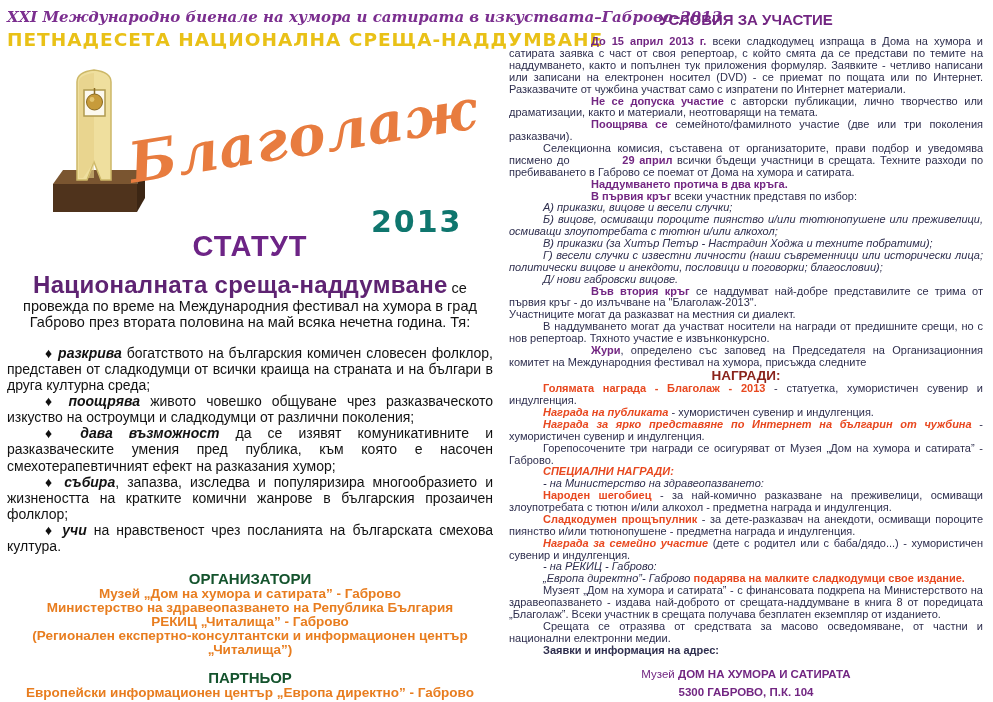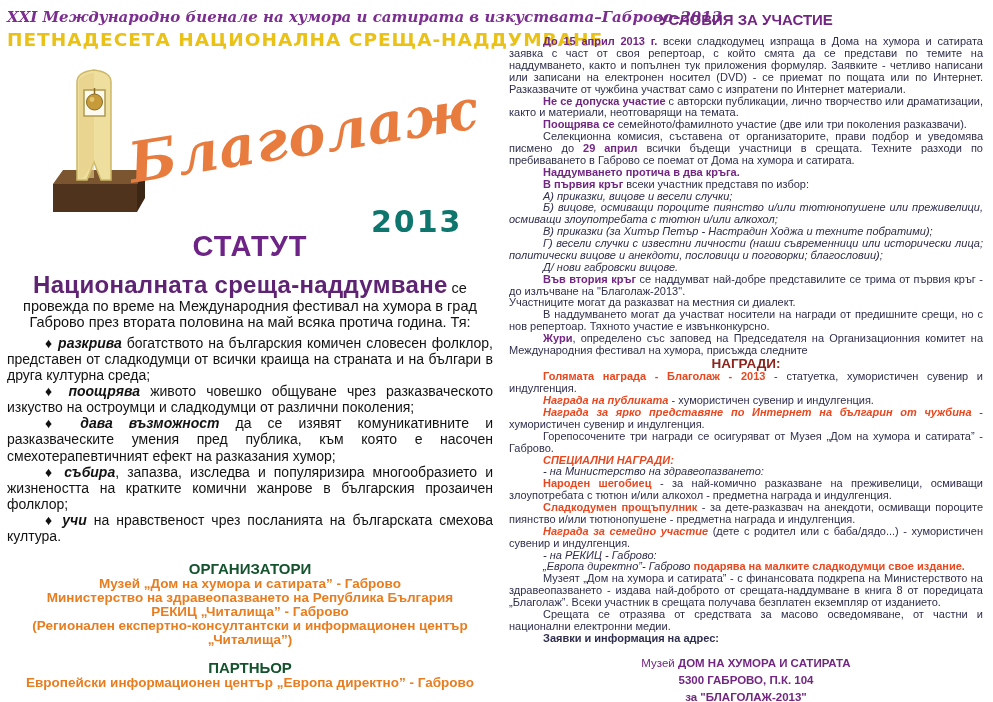--- a/index.html
+++ b/index.html
@@ -17,41 +17,41 @@
   .trophy{position:absolute;left:32px;top:6px;}
   .logo-script{position:absolute;left:122px;top:78px;font-family:"DejaVu Serif",serif;
         font-style:italic;font-weight:bold;font-size:56px;color:#e87c3f;
         transform:rotate(-9deg);transform-origin:left center;letter-spacing:1px;white-space:nowrap;}
   .logo-year{position:absolute;left:364px;top:152px;font-weight:bold;font-size:30px;
         color:#0f766e;letter-spacing:2px;font-family:"DejaVu Sans",sans-serif;}
   .statut{color:#6d2486;font-weight:bold;font-size:29px;text-align:center;margin:2px 0 8px;
         letter-spacing:1px;}
   .lead{text-align:center;color:#121212;font-size:14.5px;line-height:1.13;}
   .lead .big{color:#5e2372;font-weight:bold;font-size:24px;letter-spacing:0.3px;}
-  .bullets{margin-top:4px;color:#121212;font-size:14px;line-height:1.15;text-align:justify;}
+  .bullets{margin-top:14px;color:#121212;font-size:14px;line-height:1.15;text-align:justify;}
   .bullet{text-indent:38px;}
   .bmark{font-weight:bold;}
   .blead{font-weight:bold;font-style:italic;}
   .sec{color:#14532d;font-weight:bold;font-size:15px;text-align:center;}
   .sec.org{margin-top:16px;}
   .sec.sp{margin-top:12px;}
   .org-line{color:#e87d1f;font-weight:bold;font-size:13.5px;text-align:center;line-height:1.03;}
   
   .col-right{position:absolute;left:509px;top:12px;width:474px;color:#2e2e4e;
         font-size:11px;line-height:1.08;}
   .r-title{color:#722682;font-weight:bold;font-size:15px;text-align:center;margin-bottom:8px;}
   .rp{text-align:justify;}
   .rp.ind{text-indent:34px;}
   .rp.no{text-indent:0;}
   .rp.ctr{text-align:center;text-indent:0;}
   .s-p{color:#2e2e4e;}
   .s-b{color:#2e2e4e;font-weight:bold;}
   .s-i{color:#2e2e4e;font-style:italic;}
   .s-bid{color:#2e2e4e;font-weight:normal;font-style:italic;}
-  .s-bp{color:#722682;font-weight:bold;}
+  .s-bp{color:#722682;font-weight:bold;margin-left:48px;}
   .s-bo{color:#e8481f;font-weight:bold;}
   .s-bio{color:#e8481f;font-weight:bold;font-style:italic;}
   .s-bm{color:#8a241c;font-weight:bold;font-size:13.5px;}
   .contact{margin-top:10px;text-align:center;color:#722682;font-size:11.5px;line-height:1.5;}
   .contact .bold{font-weight:bold;}
   .contact .line{font-weight:bold;}
 </style>
 </head>
 <body>
 
@@ -75,21 +75,21 @@
       <circle cx="55.5" cy="44" r="8" fill="#c79b3a" stroke="#8a6a20" stroke-width="1"></circle>
       <circle cx="53" cy="41.5" r="2.4" fill="#e3c470"></circle>
     </svg>
     <div class="logo-script">Благолаж</div>
     <div class="logo-year">2013</div>
   </div>
 
   <div class="statut">СТАТУТ</div>
 
   <div class="lead">
-    <span class="big">Националната среща-наддумване</span><span> се провежда по време на Международния фестивал на хумора в град Габрово през втората половина на май всяка протича година. Тя:</span>
+    <span class="big">Националната среща-наддумване</span><span> се провежда по време на Международния фестивал на хумора в град Габрово през втората половина на май всяка нечетна година. Тя:</span>
   </div>
 
   <div class="bullets" id="bullets">
       <div class="bullet"><span class="bmark">♦ </span><span class="blead">разкрива</span><span> богатството на българския комичен словесен фолклор, представен от сладкодумци от всички краища на страната и на българи в друга културна среда;</span></div>
       <div class="bullet"><span class="bmark">♦ </span><span class="blead">поощрява</span><span> живото човешко общуване чрез разказваческото изкуство на остроумци и сладкодумци от различни поколения;</span></div>
       <div class="bullet"><span class="bmark">♦ </span><span class="blead">дава възможност</span><span> да се изявят комуникативните и разказваческите умения пред публика, към която е насочен смехотерапевтичният ефект на разказания хумор;</span></div>
       <div class="bullet"><span class="bmark">♦ </span><span class="blead">събира</span><span>, запазва, изследва и популяризира многообразието и жизнеността на кратките комични жанрове в българския прозаичен фолклор;</span></div>
       <div class="bullet"><span class="bmark">♦ </span><span class="blead">учи</span><span> на нравственост чрез посланията на българската смехова култура.</span></div>
     </div>
 

